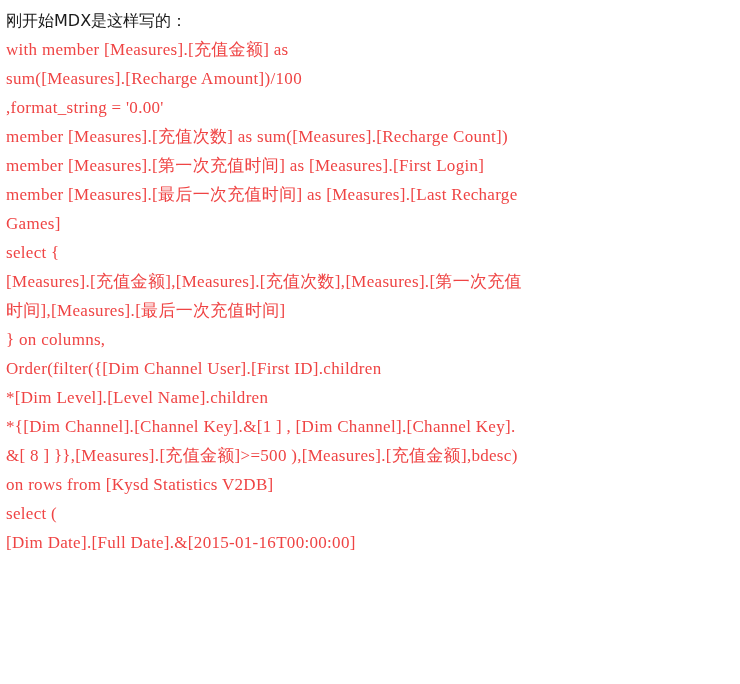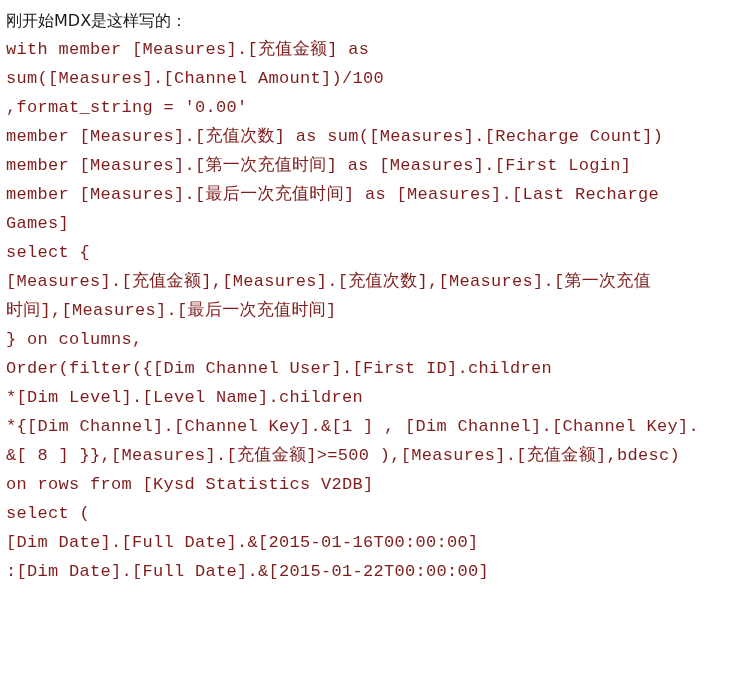--- a/index.html
+++ b/index.html
@@ -28,51 +28,50 @@
   .intro-line {
     font-family: "DejaVu Sans", "Liberation Sans", sans-serif;
     font-size: 16px;
     line-height: 29px;
     color: #1a1a1a;
     white-space: pre;
     letter-spacing: 0px;
     height: 29px;
   }
   .code-line {
-    font-family: Liberation Mono, monospace;
+    font-family: Liberation Serif, serif;
     font-size: 17px;
     line-height: 29px;
-    color: #7f1d1d;
+    color: #ef4444;
     white-space: pre;
     height: 29px;
     letter-spacing: 0.3px;
   }
 </style>
 </head>
 <body>
 
 <div id="page">
   <div class="text-block">
 
     <div class="intro-line">刚开始MDX是这样写的：</div>
 
     <div class="code-line">with member [Measures].[充值金额] as</div>
-    <div class="code-line">sum([Measures].[Channel Amount])/100</div>
+    <div class="code-line">sum([Measures].[Recharge Amount])/100</div>
     <div class="code-line">,format_string = '0.00'</div>
     <div class="code-line">member [Measures].[充值次数] as sum([Measures].[Recharge Count])</div>
     <div class="code-line">member [Measures].[第一次充值时间] as [Measures].[First Login]</div>
     <div class="code-line">member [Measures].[最后一次充值时间] as [Measures].[Last Recharge</div>
     <div class="code-line">Games]</div>
     <div class="code-line">select {</div>
     <div class="code-line">[Measures].[充值金额],[Measures].[充值次数],[Measures].[第一次充值</div>
     <div class="code-line">时间],[Measures].[最后一次充值时间]</div>
     <div class="code-line">} on columns,</div>
     <div class="code-line">Order(filter({[Dim Channel User].[First ID].children</div>
     <div class="code-line">*[Dim Level].[Level Name].children</div>
     <div class="code-line">*{[Dim Channel].[Channel Key].&amp;[1 ] , [Dim Channel].[Channel Key].</div>
     <div class="code-line">&amp;[ 8 ] }},[Measures].[充值金额]&gt;=500 ),[Measures].[充值金额],bdesc)</div>
     <div class="code-line">on rows from [Kysd Statistics V2DB]</div>
     <div class="code-line">select (</div>
     <div class="code-line">[Dim Date].[Full Date].&amp;[2015-01-16T00:00:00]</div>
-    <div class="code-line">:[Dim Date].[Full Date].&amp;[2015-01-22T00:00:00]</div>
 
   </div>
 </div>
 
 </body></html>

